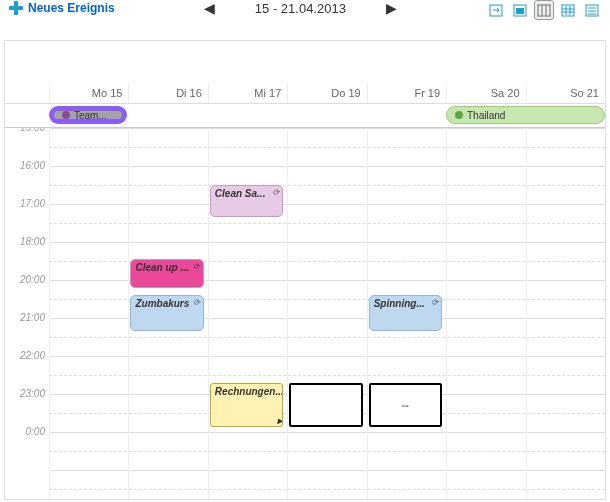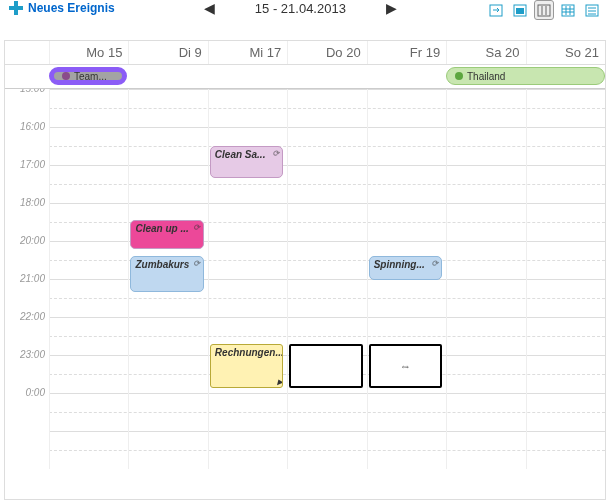--- a/index.html
+++ b/index.html
@@ -9,21 +9,21 @@
 .plus-icon { width: 16px; height: 16px; margin-right: 4px; }
 .nav-area { flex: 1; display: flex; align-items: center; justify-content: center; gap: 40px; }
 .nav-arrow { cursor: pointer; font-size: 14px; user-select: none; }
 .date-range { font-size: 13px; color: #333; }
 .view-buttons { display: flex; gap: 4px; }
 .view-btn { width: 20px; height: 20px; display: flex; align-items: center; justify-content: center; cursor: pointer; border: 1px solid transparent; border-radius: 3px; }
 .view-btn.active { border-color: #999; background: #eee; }
 .cal-view { height: 460px; border: 1px solid #ddd; margin: 0 4px; display: flex; flex-direction: column; }
 .day-header { display: flex; border-bottom: 1px solid #ddd; background: #fff; }
 .time-col-h { width: 44px; }
-.day-col-h { flex: 1; border-left: 1px solid #eee; padding: 4px 6px 4px 0; text-align: right; font-size: 13px; color: #666; }
+.day-col-h { flex: 1; border-left: 1px solid #eee; padding: 4px 6px 4px 0; text-align: right; font-size: 11px; color: #666; margin-top: 42px; }
 .allday-row { display: flex; border-bottom: 1px solid #ccc; min-height: 24px; position: relative; background: #fff; }
 .allday-track { flex: 1; position: relative; height: 22px; }
 .allday-event { position: absolute; top: 2px; height: 18px; border-radius: 9px; display: flex; align-items: center; padding: 0 8px; font-size: 10px; overflow: hidden; white-space: nowrap; }
 .allday-event .dot { width: 8px; height: 8px; border-radius: 50%; margin-right: 4px; }
 .grid-scroll { flex: 1; overflow-y: scroll; overflow-x: hidden; position: relative; }
 .grid-inner { position: relative; }
 .time-labels { position: absolute; left: 0; top: 0; width: 44px; }
 .time-label { height: 38px; text-align: right; padding-right: 4px; font-size: 10px; color: #999; transform: translateY(-6px); }
 .day-cols { margin-left: 44px; display: flex; position: relative; }
 .day-col { flex: 1; border-left: 1px solid #eee; position: relative; }
@@ -88,23 +88,23 @@
           <line x1="3" y1="11" x2="11" y2="11" stroke="#1E9DC8"></line>
         </svg>
       </div>
   </div>
 </div>
 
 <div class="cal-view">
   <div class="day-header">
     <div class="time-col-h"></div>
     <div class="day-col-h">Mo 15</div>
-    <div class="day-col-h">Di 9</div>
+    <div class="day-col-h">Di 16</div>
     <div class="day-col-h">Mi 17</div>
-    <div class="day-col-h">Do 20</div>
+    <div class="day-col-h">Do 19</div>
     <div class="day-col-h">Fr 19</div>
     <div class="day-col-h">Sa 20</div>
     <div class="day-col-h">So 21</div>
   </div>
 
   <div class="allday-row">
     <div class="time-col-h"></div>
     <div class="allday-track">
       <div class="allday-event" style="left:0;width:14%;background:#a3a3a3;border:5px solid #8b5cf6;">
         <span class="dot" style="background:#8A4C8A"></span>
@@ -159,21 +159,21 @@
             <div class="event" style="top: 167px; height: 36px; background: rgb(191, 216, 240); border: 1px solid rgb(143, 184, 220);"><span>Zumbakurs</span><span class="repeat-icon">⟳</span></div>
           </div>
         <div class="day-col">
             <div class="event" style="top: 57px; height: 32px; background: rgb(230, 202, 230); border: 1px solid rgb(196, 154, 196);"><span>Clean Sa...</span><span class="repeat-icon">⟳</span></div>
             <div class="event" style="top: 255px; height: 44px; background: rgb(255, 242, 179); border: 1px solid rgb(184, 169, 56); border-radius: 3px;"><span>Rechnungen...</span><span class="corner">▸</span></div>
           </div>
         <div class="day-col">
             <div class="drag-block" style="top: 255px; height: 44px; border-radius: 2px;"></div>
           </div>
         <div class="day-col">
-            <div class="event" style="top: 167px; height: 24px; background: rgb(191, 216, 240); border: 1px solid rgb(143, 184, 220);"><span>Spinning...</span><span class="repeat-icon">⟳</span></div>
+            <div class="event" style="top: 167px; height: 36px; background: rgb(191, 216, 240); border: 1px solid rgb(143, 184, 220);"><span>Spinning...</span><span class="repeat-icon">⟳</span></div>
             <div class="drag-block" style="top: 255px; height: 44px; border-radius: 2px;">
               <span class="resize-h">⇔</span>
             </div>
           </div>
         <div class="day-col"></div>
         <div class="day-col"></div>
       </div>
     </div>
   </div>
 </div>

